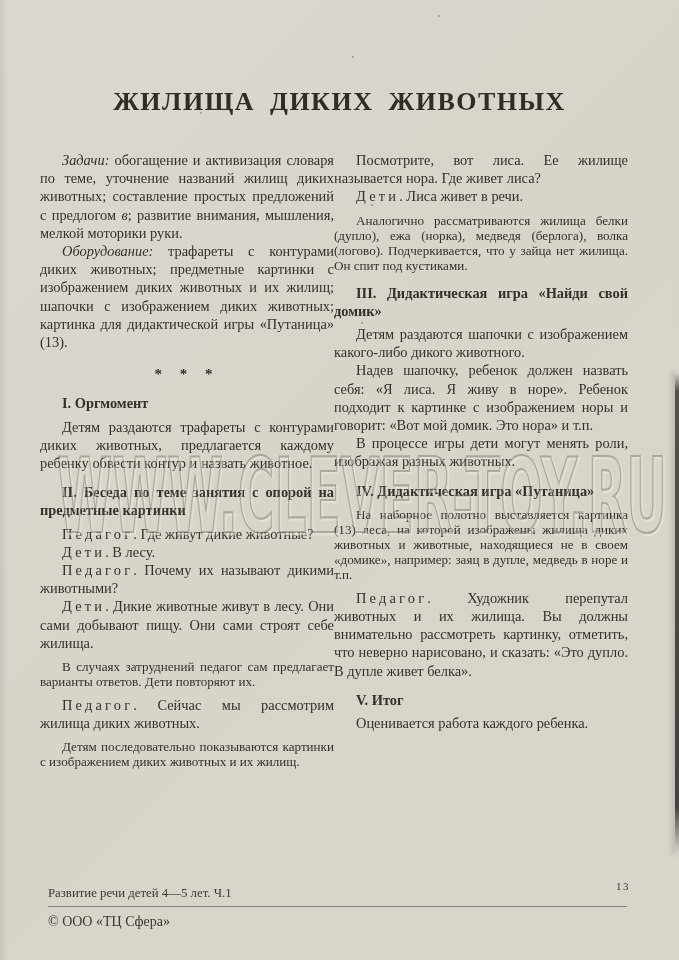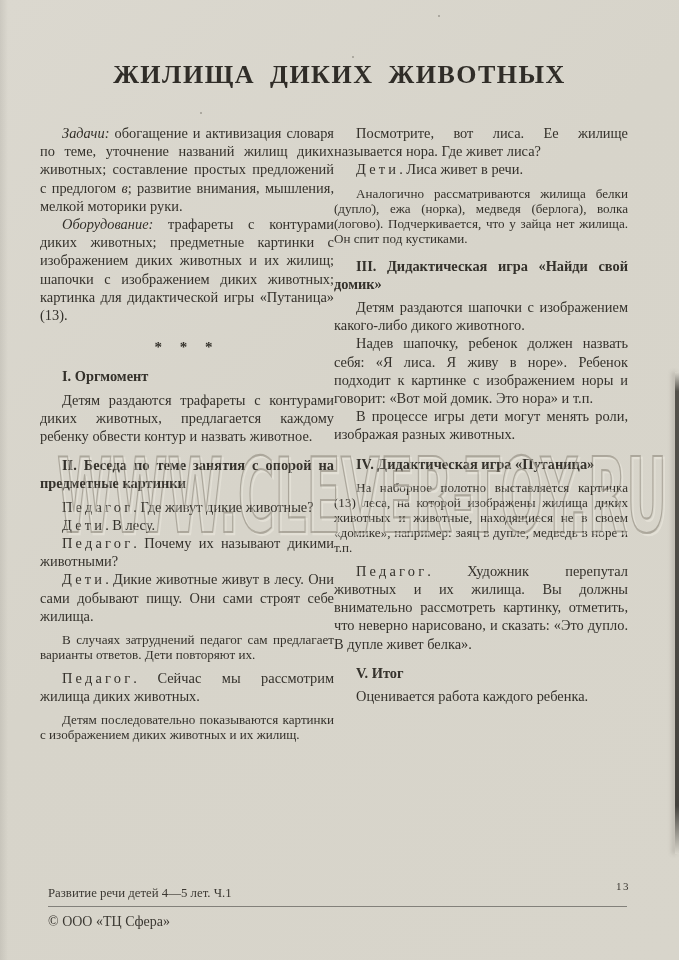--- a/index.html
+++ b/index.html
@@ -2,21 +2,21 @@
 <html lang="ru"><head>
 <meta charset="utf-8">
 <style>
   html,body { margin:0; padding:0; background:#c9c6bd; }
   .page {
     position:relative; width:679px; height:960px; overflow:hidden;
     background:linear-gradient(135deg,#dbd8cf 0%,#d7d4ca 45%,#d8d5cb 100%);
     color:#34312b; font-family:"Liberation Serif", serif;
   }
   .title {
-    margin:0; padding-top:60px; text-align:center;
+    margin:0; padding-top:87px; text-align:center;
     font-size:26px; font-weight:bold; letter-spacing:1.5px; word-spacing:7px;
     color:#302d28;
   }
   .columns { display:flex; gap:0; padding:34px 39px 0 40px; }
   .col { width:294px; font-size:14.4px; line-height:18.2px; text-align:justify; }
   .para { margin:0; text-indent:22px; }
   .note { font-size:13.1px; line-height:15px; margin:7px 0; text-indent:22px; }
   .heading { font-weight:bold; margin:11px 0 5px; text-indent:22px; }
   .divider { text-align:center; text-indent:0; margin:14px 0 9px; letter-spacing:7px; font-weight:bold; font-size:15px; }
   .speaker { letter-spacing:3.2px; }

